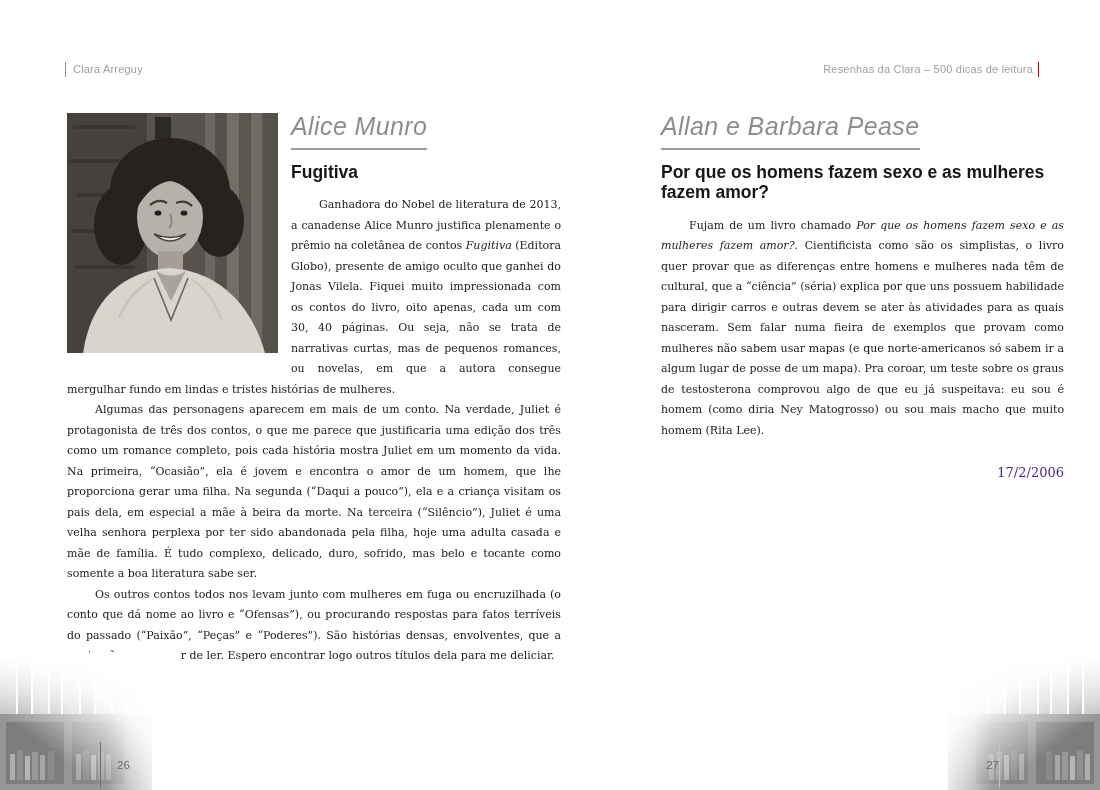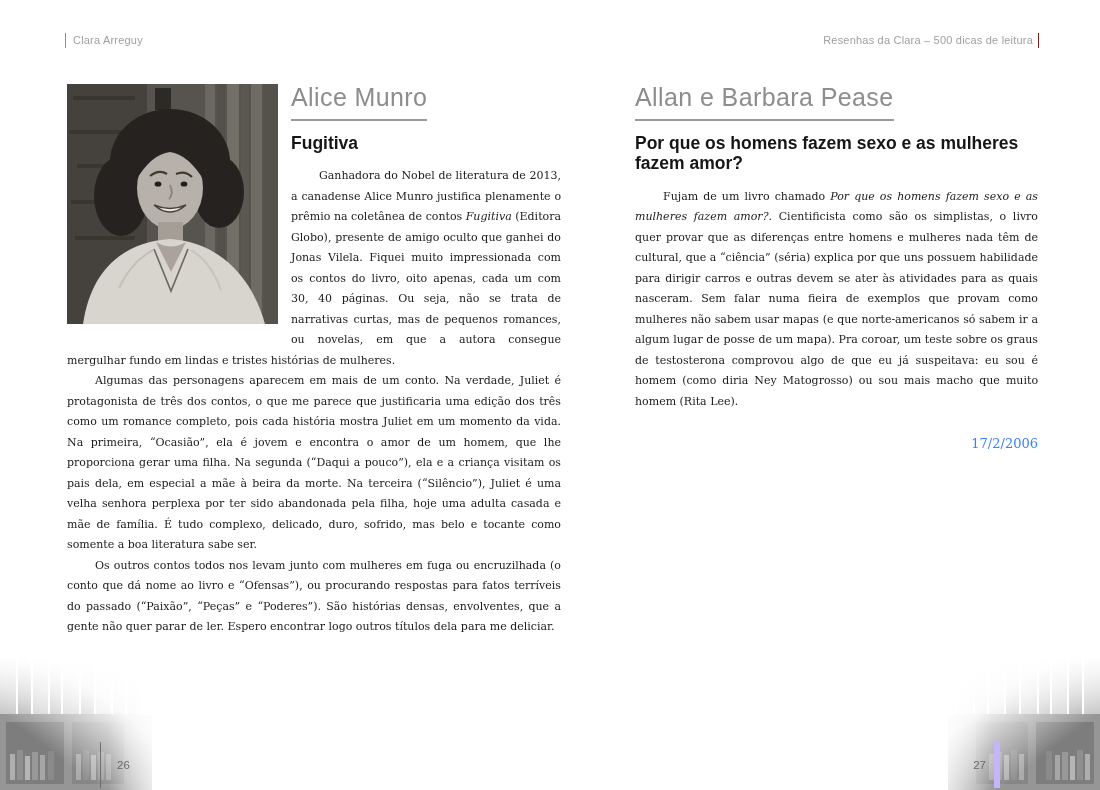--- a/index.html
+++ b/index.html
@@ -1,72 +1,72 @@
 <!DOCTYPE html>
 <html lang="pt"><head>
 <meta charset="utf-8">
 <style>
   html, body { margin:0; padding:0; background:#ffffff; }
   body {
     width:1100px; height:790px; position:relative; overflow:hidden;
     font-family:"DejaVu Serif", serif;
   }
-  .sheet { position:absolute; inset:0; }
+  .sheet { position:absolute; inset:0;margin-top:29px; }
 
   
   .running-head {
     position:absolute; top:33px; left:65px; right:61px;
     display:flex; justify-content:space-between; align-items:flex-start;
     font-family:"Liberation Sans", sans-serif; font-size:11px; color:#a0a0a0;
     letter-spacing:0.2px;
   }
   .rh-left { border-left:1px solid #8f8f8f; padding-left:7px; line-height:15px; }
   .rh-right { border-right:1px solid #7f1d1d; padding-right:5px; line-height:15px; }
 
   
   .page { position:absolute; top:84px; }
   .page-left  { left:67px;  width:494px; }
-  .page-right { left:635px; width:403px; }
+  .page-right { left:661px; width:403px; }
 
   .author {
     display:inline-block; margin:0;
     font-family:"Liberation Sans", sans-serif; font-weight:300;
     font-size:25px; line-height:26px; color:#8d8d8d; letter-spacing:0.4px;
-    border-bottom:2px solid #9b9b9b; padding-bottom:9px;
+    border-bottom:2px solid #9b9b9b; padding-bottom:9px;font-style:italic;
   }
   .booktitle {
     font-family:"Liberation Sans", sans-serif; font-weight:bold;
     font-size:17.5px; line-height:1.17; color:#161616;
     margin:12px 0 13px 0;
   }
 
   .photo {
     float:left; width:211px; height:240px; margin:0 13px 10px 0;
     padding:0; overflow:hidden; background:#555;
   }
   .photo svg { display:block; width:100%; height:100%; }
 
   p.body {
     margin:0; font-size:11px; line-height:20.5px; text-align:justify;
     color:#1b1b1b; text-indent:28px;
   }
   p.body em { font-style:italic; }
 
-  .review-date { margin:20px 0 0 0; font-size:13px; color:#3b82f6; }
+  .review-date { margin:20px 0 0 0; font-size:13px; color:#4c1d95; }
   .date-left  { text-indent:28px; }
   .date-right { text-align:right; margin-top:24px; }
 
   
   .folio {
     position:absolute; bottom:2px; height:46px; z-index:3;
     display:flex; align-items:center;
     font-family:"Liberation Sans", sans-serif; font-size:11.5px; color:#696969;
   }
   .folio-left  { left:100px; border-left:1px solid #6e6e6e; padding-left:16px; }
-  .folio-right { right:100px; border-right:6px solid #c4b5fd; padding-right:8px; }
+  .folio-right { right:100px; border-right:1px solid #c4b5fd; padding-right:0; }
 
   
   .corner {
     position:absolute; bottom:0; width:180px; height:138px; z-index:1;
   }
   .corner-left  { left:0; }
   .corner-right { right:0; transform:scaleX(-1); }
   .corner svg { display:block; width:100%; height:100%; }
   .corner .fade {
     position:absolute; inset:0;

